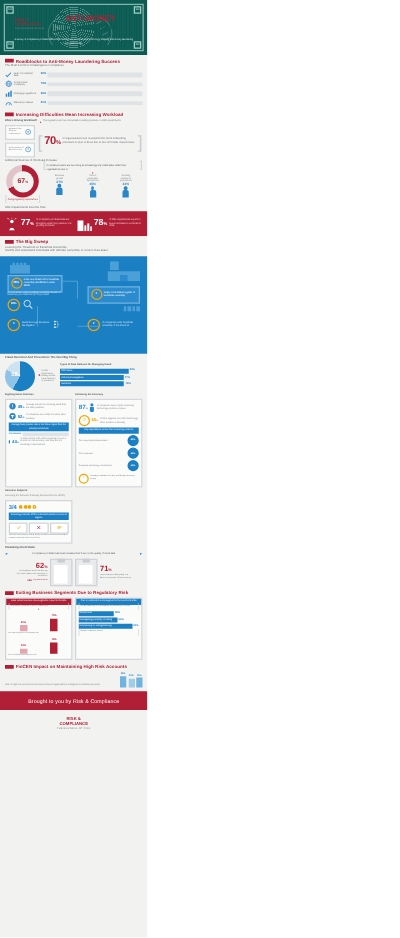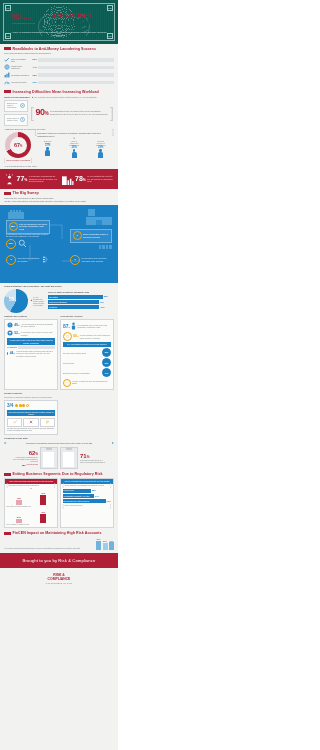--- a/index.html
+++ b/index.html
@@ -247,21 +247,21 @@
           <svg viewBox="0 0 10 10" width="5" height="5">
               <circle cx="5" cy="5" r="4" fill="none" stroke="#2b86c8" stroke-width="1"></circle>
               <path d="M5 2.6v3.2M5 7.2v.4" stroke="#2b86c8" stroke-width=".9"></path>
             </svg>
         </span>
       </div>
     </div>
 
     <div class="quote" style="flex:1;margin:0;">
       <span class="brk">[</span>
-      <span class="big-pct"><span>90</span><small>%</small></span>
+      <span class="big-pct"><span>70</span><small>%</small></span>
       <span class="quote-txt">of organisations have revamped their client onboarding processes or plan to do so due to new KYC/AML requirements</span>
       <span class="brk">]</span>
     </div>
   </div>
 
   <div class="sub-lbl" style="padding-top:2.5px;">Additional Sources of Workload Increase</div>
 
   <div style="display:flex;padding:0 4px;gap:2px;align-items:flex-start;">
     <div style="flex:none;display:flex;flex-direction:column;align-items:center;">
       <div class="donut" style="background:conic-gradient(#b01f35 0 67%, #e2c3ca 67% 100%);">

